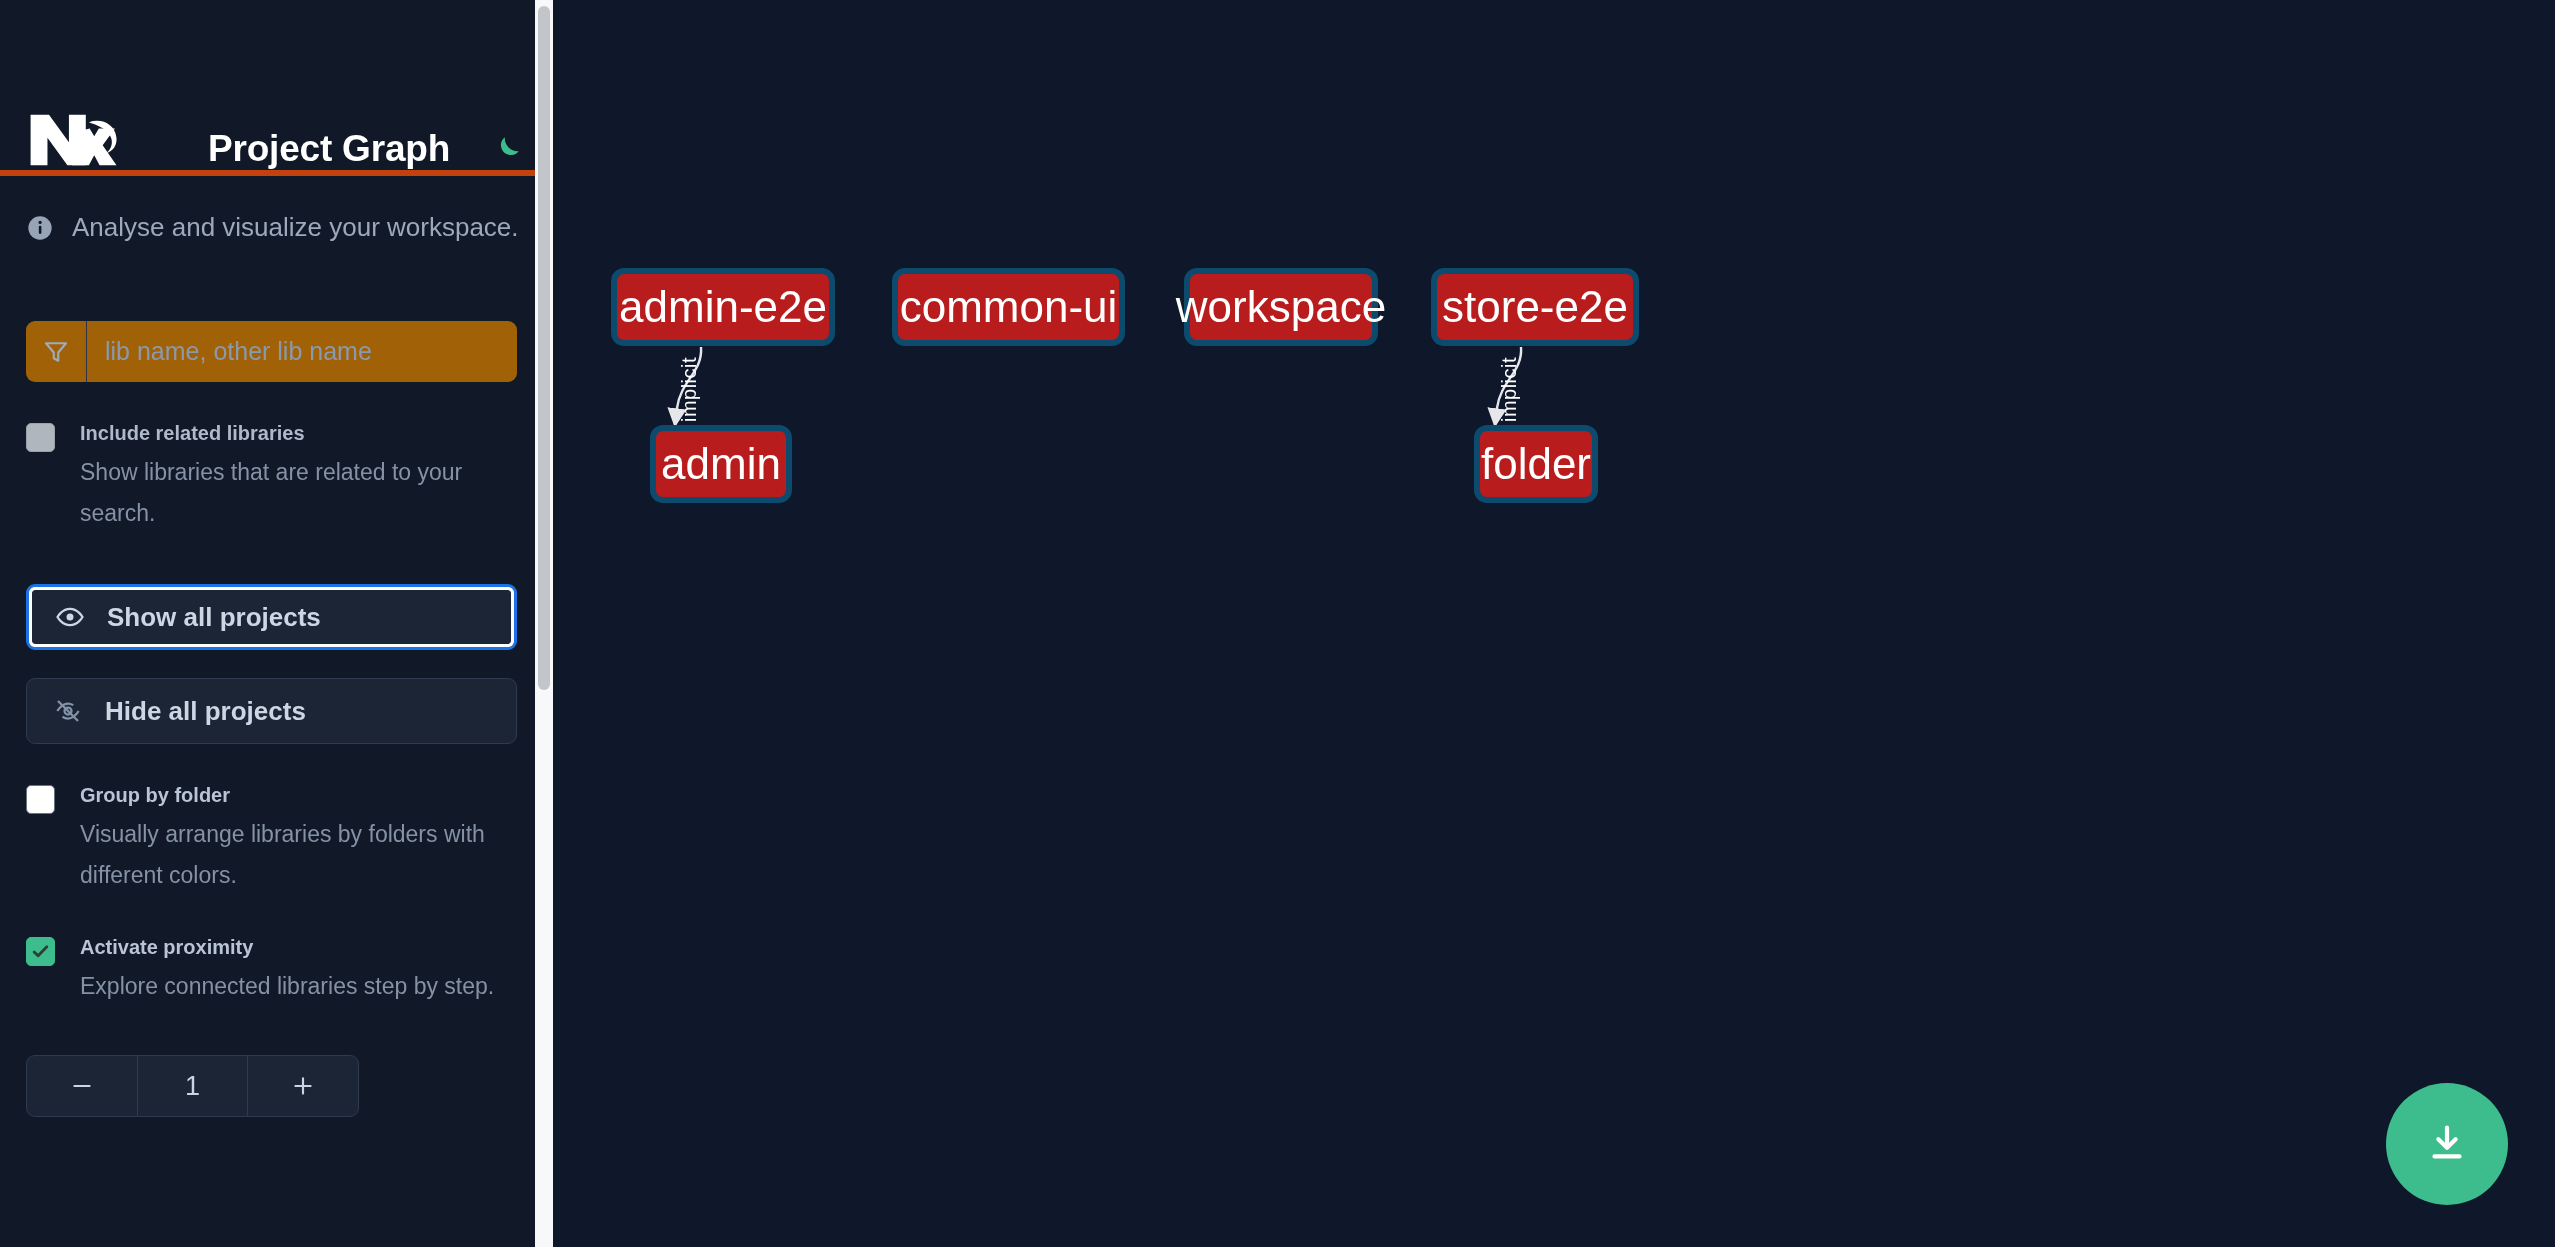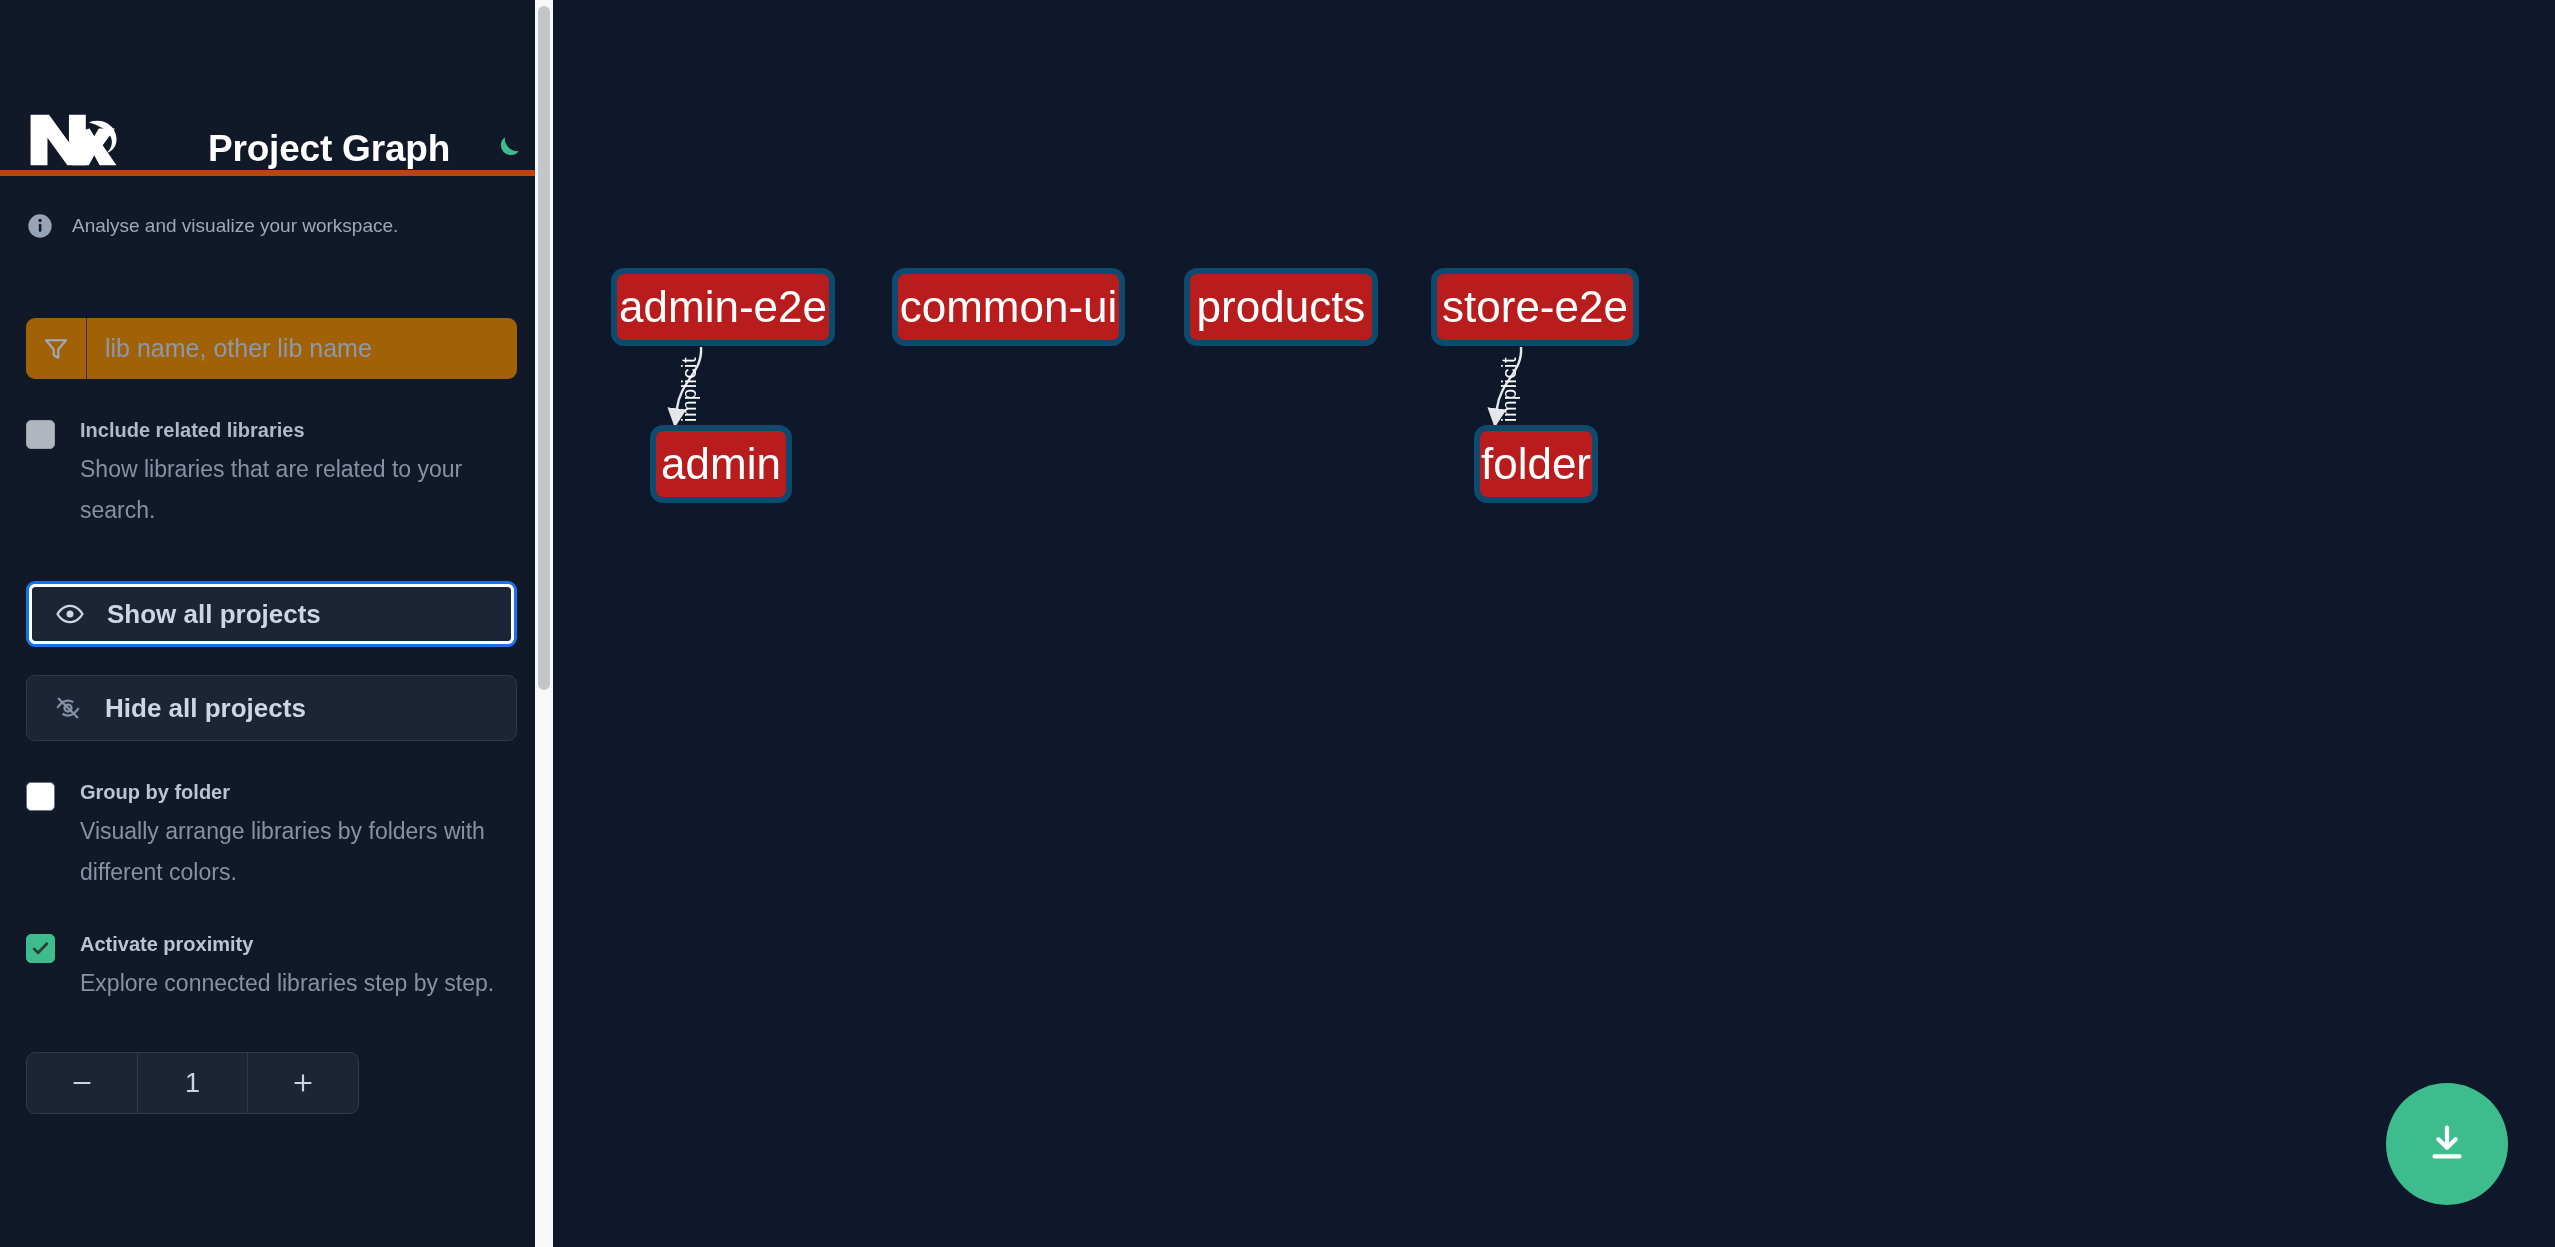--- a/index.html
+++ b/index.html
@@ -37,21 +37,21 @@
     margin-left: 36px; width: 40px; height: 40px;
     display: flex; align-items: center; justify-content: center;
     cursor: pointer; background: none; border: none;
   }
 
   .info-row {
     display: flex; align-items: center; gap: 18px;
     padding: 36px 26px 0 26px;
   }
   .info-icon { width: 28px; height: 28px; flex: 0 0 28px; }
-  .info-text { font-size: 19px; color: #9ca9bd; }
+  .info-text { font-size: 26px; color: #9ca9bd; }
 
   
   .search-wrap {
     margin: 78px 36px 0 26px;
     height: 61px;
     display: flex; align-items: stretch;
     background: #a16207;
     border-radius: 9px;
     overflow: hidden;
   }
@@ -319,21 +319,21 @@
       <path d="M968,347 C970,372 948,380 944,408 L942,425" stroke="#e5e7eb" stroke-width="2.4" fill="none" marker-end="url(#arrow)"></path>
     </svg>
 
     <div class="node" style="left:58px; top:268px; width:224px; height:78px;">
       <span>admin-e2e</span>
     </div>
     <div class="node" style="left:339px; top:268px; width:233px; height:78px;">
       <span>common-ui</span>
     </div>
     <div class="node" style="left:631px; top:268px; width:194px; height:78px;">
-      <span>products</span>
+      <span>workspace</span>
     </div>
     <div class="node" style="left:878px; top:268px; width:208px; height:78px;">
       <span>store-e2e</span>
     </div>
     <div class="node" style="left:97px; top:425px; width:142px; height:78px;">
       <span>admin</span>
     </div>
     <div class="node" style="left:921px; top:425px; width:124px; height:78px;">
       <span>folder</span>
     </div>

